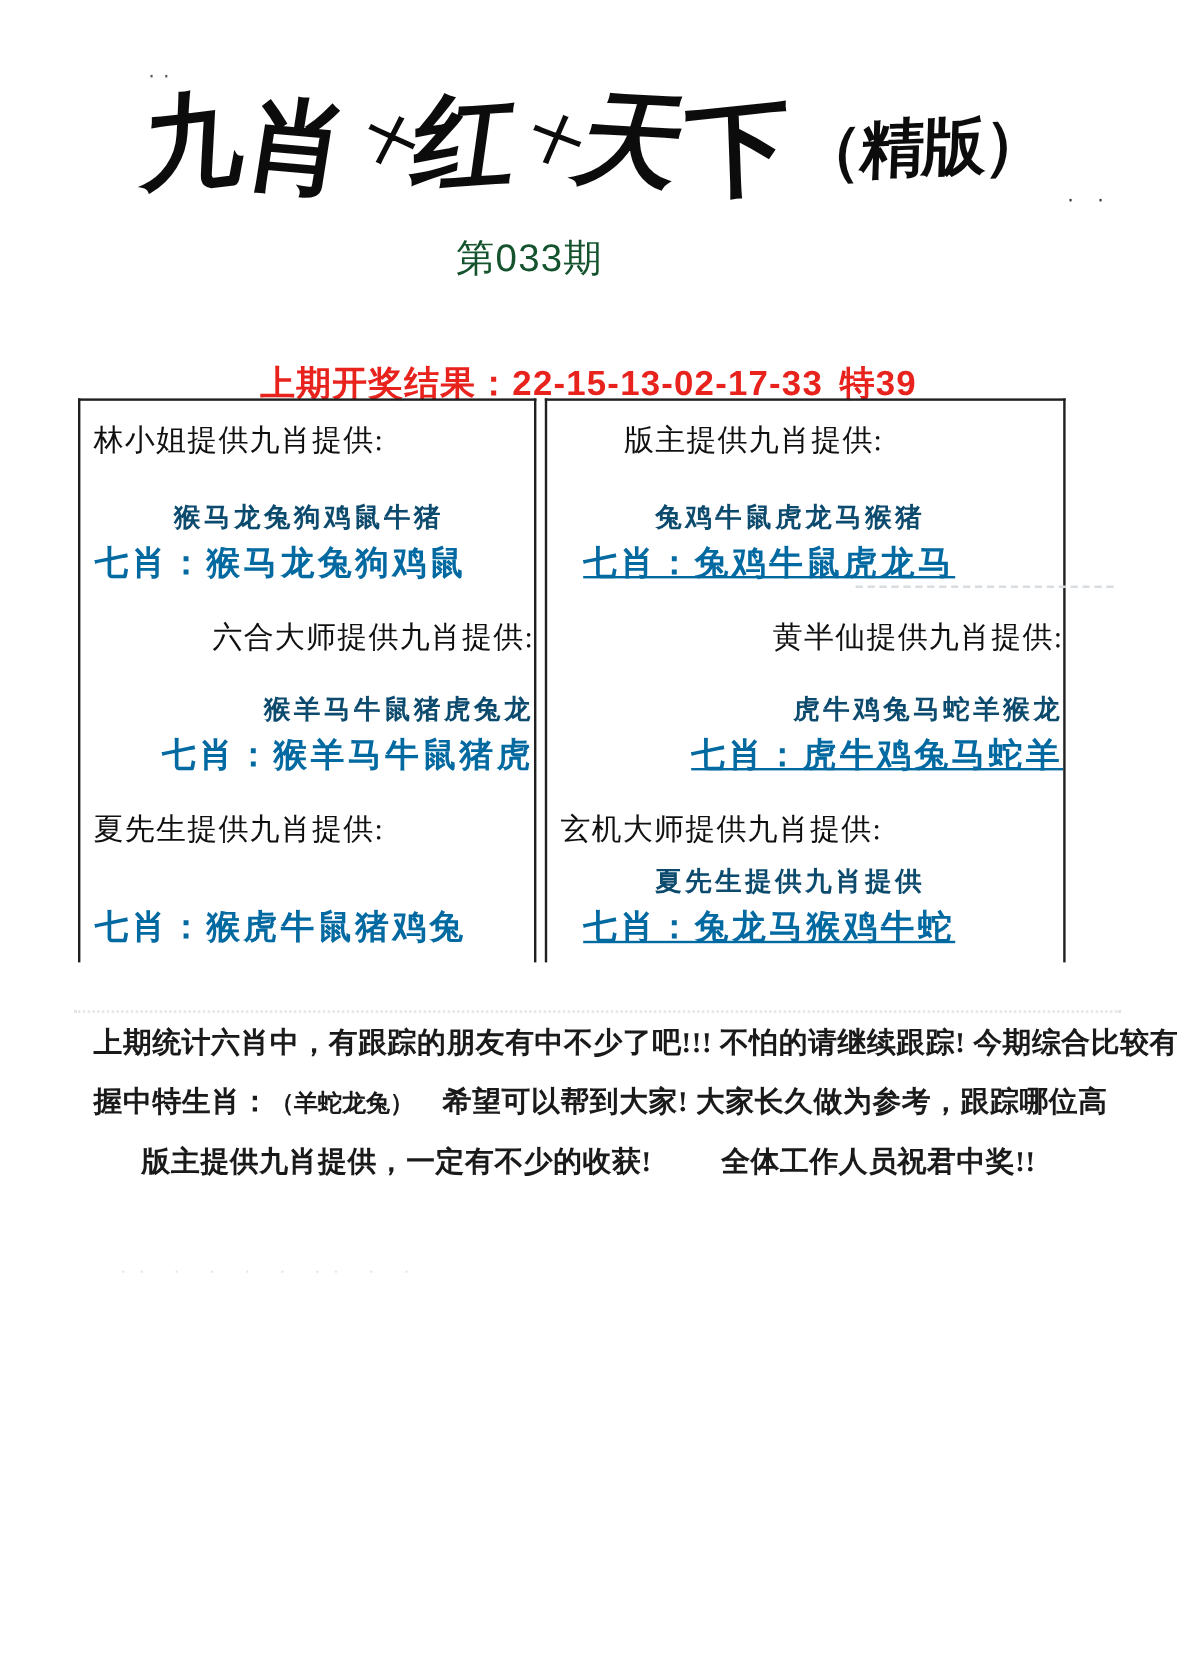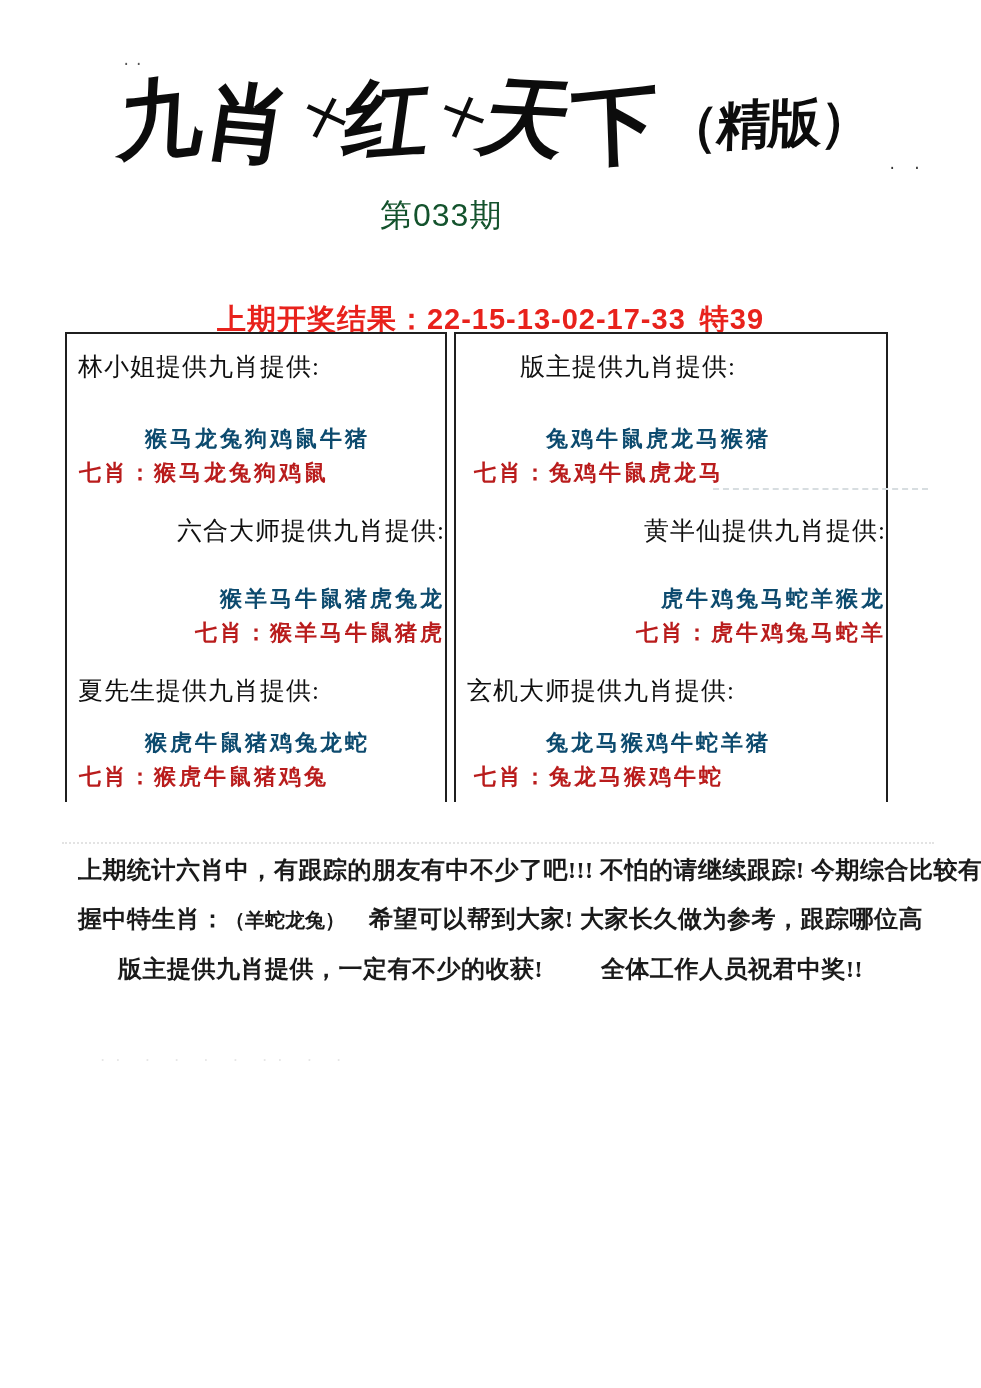--- a/index.html
+++ b/index.html
@@ -71,24 +71,24 @@
     letter-spacing:1px; color:#101010; white-space:nowrap;
   }
   .provider.indented { margin-left:64px; }
   .cell .spacer { flex:1 1 auto; }
   .nine {
     font-size:22px; font-weight:700; letter-spacing:3px;
     margin-left:78px; white-space:nowrap; color:#0c4a6e;
   }
   .col-right .nine { margin-left:90px; }
   .seven {
-    font-size:22px; font-weight:700; letter-spacing:3px;
-    margin:4px 0 10px 12px; white-space:nowrap; color:#b91c1c;
+    font-size:28px; font-weight:700; letter-spacing:3px;
+    margin:4px 0 10px 12px; white-space:nowrap; color:#0369a1;
   }
-  .col-right .seven { margin-left:18px; }
+  .col-right .seven { margin-left:30px;text-decoration:underline; }
 
   .dash-artifact {
     position:absolute; top:156px; left:648px; width:215px;
     border-top:2px dashed #d7dde0;
   }
 
   
   .faint-rule {
     position:absolute; top:842px; left:62px; width:872px;
     border-top:2px dotted #e3e3e3;
@@ -139,21 +139,20 @@
     <section class="cell row2">
       <h2 class="provider">六合大师提供九肖提供:</h2>
       <div class="spacer"></div>
       <div class="nine">猴羊马牛鼠猪虎兔龙</div>
       <div class="seven">七肖：猴羊马牛鼠猪虎</div>
     </section>
 
     <section class="cell row3">
       <h2 class="provider">夏先生提供九肖提供:</h2>
       <div class="spacer"></div>
-      <div class="nine">猴虎牛鼠猪鸡兔龙蛇</div>
       <div class="seven">七肖：猴虎牛鼠猪鸡兔</div>
     </section>
 
   </div>
   <div class="col-gap"></div>
   <div class="col col-right">
 
     <section class="cell row1">
       <h2 class="provider indented">版主提供九肖提供:</h2>
       <div class="spacer"></div>
@@ -164,21 +163,21 @@
     <section class="cell row2">
       <h2 class="provider">黄半仙提供九肖提供:</h2>
       <div class="spacer"></div>
       <div class="nine">虎牛鸡兔马蛇羊猴龙</div>
       <div class="seven">七肖：虎牛鸡兔马蛇羊</div>
     </section>
 
     <section class="cell row3">
       <h2 class="provider">玄机大师提供九肖提供:</h2>
       <div class="spacer"></div>
-      <div class="nine">兔龙马猴鸡牛蛇羊猪</div>
+      <div class="nine">夏先生提供九肖提供</div>
       <div class="seven">七肖：兔龙马猴鸡牛蛇</div>
     </section>
 
   </div>
   <div class="dash-artifact"></div>
 </div>
 
 <div class="faint-rule"></div>
 
 <div class="footer">

